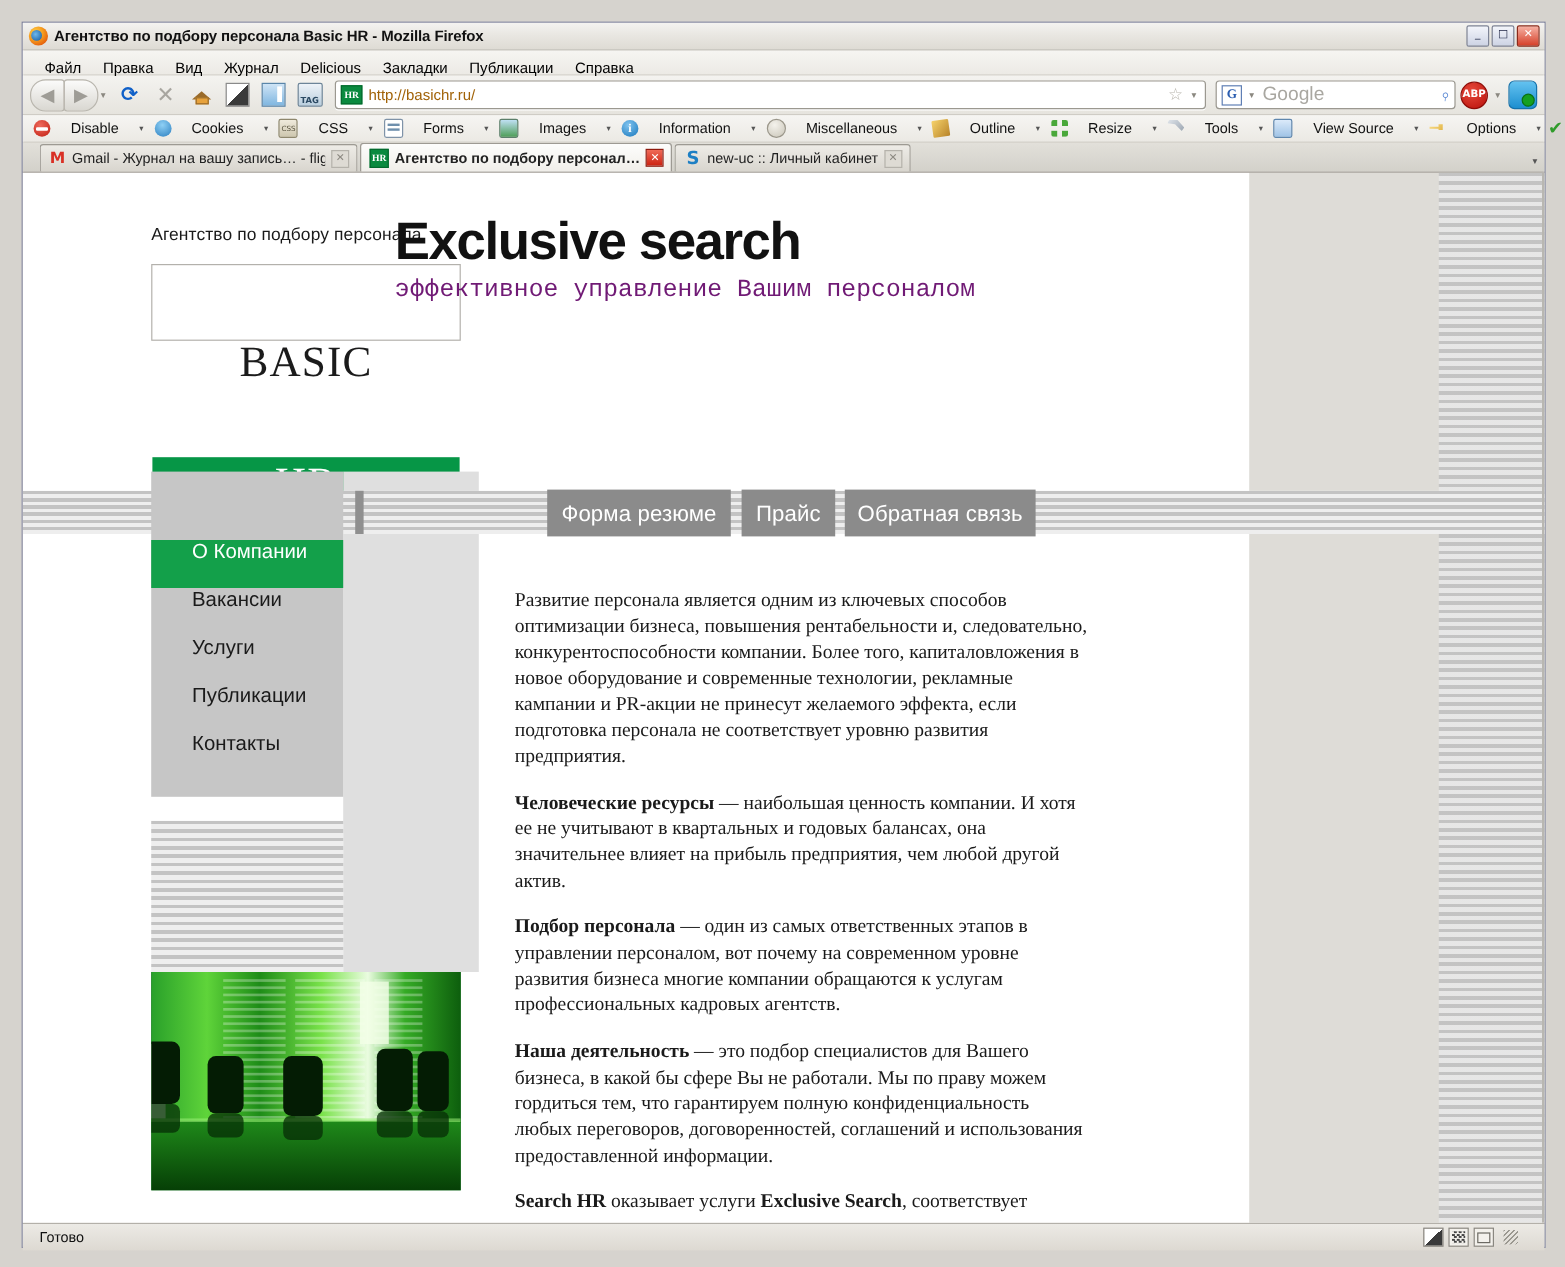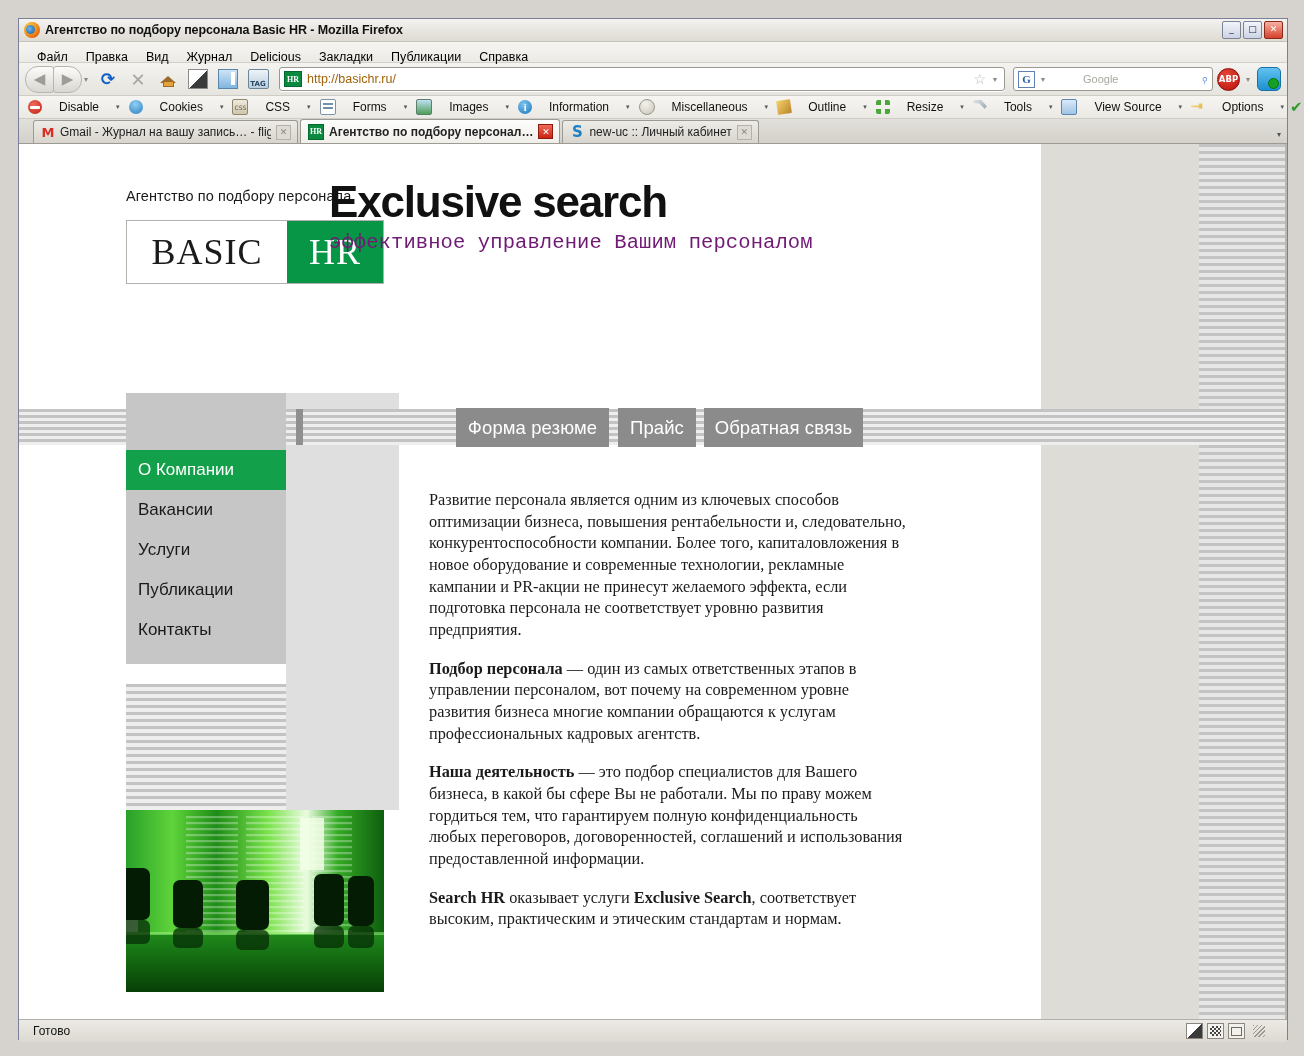--- a/index.html
+++ b/index.html
@@ -84,21 +84,21 @@
   .favicon{width:16px;height:14px;background:#0a8a3f;border:1px solid #046a2e;color:#fff;font-size:8px;font-weight:bold;
     display:flex;align-items:center;justify-content:center;font-family:"Liberation Serif",serif;flex:0 0 auto;}
   #urltext{flex:1 1 auto;font-size:12.5px;color:#a16207;}
   .starico{color:#b9b6ae;font-size:14px;font-family:"DejaVu Sans",sans-serif;}
   #searchbar{
     width:190px;height:22px;background:#fff;border:1px solid #9b9890;border-radius:3px;
     display:flex;align-items:center;padding:0 4px;gap:4px;flex:0 0 auto;
   }
   .gicon{width:15px;height:15px;border:1px solid #5f7fb5;background:#fff;color:#2a5db0;font-weight:bold;font-size:11px;
     display:flex;align-items:center;justify-content:center;font-family:"Liberation Serif",serif;}
-  #searchph{flex:1 1 auto;color:#a9a7a1;font-size:11px;margin-left:31px;}
+  #searchph{flex:1 1 auto;color:#a9a7a1;font-size:16px;}
   .magn{color:#4d7fd0;font-size:13px;font-family:"DejaVu Sans",sans-serif;transform:rotate(-40deg);}
   .abp{width:21px;height:21px;border-radius:50%;background:radial-gradient(circle at 40% 33%,#e8493b,#b7100a);
     color:#fff;font-weight:bold;font-size:8.5px;display:flex;align-items:center;justify-content:center;
     border:1px solid #8d0d08;font-family:"DejaVu Sans",sans-serif;flex:0 0 auto;}
   .skype{width:22px;height:22px;border-radius:5px;background:linear-gradient(to bottom,#63c2f0,#1d8fd0);
     border:1px solid #1572ab;position:relative;flex:0 0 auto;}
   .skype:after{content:"";position:absolute;right:1px;bottom:1px;width:9px;height:9px;border-radius:50%;background:#15a021;border:1px solid #0b7014;}
 
   #devbar{
     height:22px;border-bottom:1px solid #cfccc5;
@@ -160,40 +160,40 @@
   #pagewhite{position:absolute;left:0;top:0;width:1022px;height:875px;background:#fff;}
   #rightstripes{
     position:absolute;right:0;top:0;width:88px;height:875px;
     background:repeating-linear-gradient(to bottom,#c2c2c2 0 3px,#e7e7e7 3px 7px);
     opacity:.95;
   }
   #scroll-sep{position:absolute;right:0;top:0;width:2px;height:875px;background:#b9b7b1;}
 
   .logoblock{position:absolute;left:107px;top:44px;}
   #agency-line{font-size:14.5px;color:#1a1a1a;letter-spacing:.1px;margin-bottom:16px;}
-  #logobox{width:256px;height:62px;border:1px solid #b3b1ac;display:flex;background:#fff;}
+  #logobox{width:256px;height:62px;border:1px solid #b3b1ac;display:flex;background:#fff;flex-direction:column;}
   #logo-basic{flex:0 0 160px;display:flex;align-items:center;justify-content:center;
      font-family:"Liberation Serif",serif;font-size:36px;color:#1b1b1b;letter-spacing:1px;}
   #logo-hr{flex:1 1 auto;background:#069646;display:flex;align-items:center;justify-content:center;
      font-family:"Liberation Serif",serif;font-size:36px;color:#fff;letter-spacing:1px;}
   #slogan{position:absolute;left:310px;top:36px;}
   #slogan-title{font-size:44px;font-weight:bold;color:#111;letter-spacing:-1.2px;line-height:1;}
   #slogan-sub{font-family:Liberation Mono, monospace;font-size:20.5px;color:#701a75;margin-top:7px;letter-spacing:.1px;}
 
   
   #navband{position:absolute;left:0;top:265px;width:1304px;height:36px;
       background:repeating-linear-gradient(to bottom,#c3c3c3 0 3px,#eeeeee 3px 6px);}
   #navband-cap{position:absolute;left:277px;top:265px;width:7px;height:36px;background:#8f8f8f;}
   .navtab{position:absolute;top:264px;height:39px;background:#8b8b8b;color:#fff;
       display:flex;align-items:center;justify-content:center;font-size:18.5px;letter-spacing:.1px;}
 
   
   #sidebar-top{position:absolute;left:107px;top:249px;width:160px;height:57px;background:#c6c6c6;}
   #sidebar{position:absolute;left:107px;top:306px;width:160px;background:#c6c6c6;padding-bottom:14px;}
-  .sideitem{height:40px;display:flex;align-items:center;padding-left:12px;font-size:17px;color:#1a1a1a;}
+  .sideitem{height:40px;display:flex;align-items:flex-start;padding-left:34px;font-size:17px;color:#1a1a1a;}
   .sideitem.active{background:#13a04a;color:#fff;}
   #sidebar-stripes{position:absolute;left:107px;top:540px;width:160px;height:126px;
       background:repeating-linear-gradient(to bottom,#c3c3c3 0 3px,#eeeeee 3px 7px);}
   #sidephoto{position:absolute;left:107px;top:666px;width:258px;height:182px;overflow:hidden;background:#0b6b18;}
   #greybar{position:absolute;left:267px;top:249px;width:113px;height:417px;background:#dfdfdf;}
 
   
   #content{position:absolute;left:410px;top:345px;width:480px;
       font-family:"Liberation Serif",serif;font-size:16.3px;color:#1a1a1a;line-height:1.33;}
   #content p{margin:0 0 17px 0;}
@@ -459,20 +459,23 @@
           <rect x="110" y="120" width="33" height="20" rx="6"></rect>
           <rect x="188" y="116" width="30" height="22" rx="6"></rect>
           <rect x="222" y="116" width="26" height="22" rx="6"></rect>
         </g>
       </svg>
     </div>
 
     <div id="content">
       <p>Развитие персонала является одним из ключевых способов оптимизации бизнеса, повышения рентабельности и, следовательно, конкурентоспособности компании. Более того, капиталовложения в новое оборудование и современные технологии, рекламные кампании и PR-акции не принесут желаемого эффекта, если подготовка персонала не соответствует уровню развития предприятия.</p>
       <p>
+        <b>Человеческие ресурсы</b><span> — наибольшая ценность компании. И хотя ее не учитывают в квартальных и годовых балансах, она значительнее влияет на прибыль предприятия, чем любой другой актив.</span>
+      </p>
+      <p>
         <b>Подбор персонала</b><span> — один из самых ответственных этапов в управлении персоналом, вот почему на современном уровне развития бизнеса многие компании обращаются к услугам профессиональных кадровых агентств.</span>
       </p>
       <p>
         <b>Наша деятельность</b><span> — это подбор специалистов для Вашего бизнеса, в какой бы сфере Вы не работали. Мы по праву можем гордиться тем, что гарантируем полную конфиденциальность любых переговоров, договоренностей, соглашений и использования предоставленной информации.</span>
       </p>
       <p>
         <b>Search HR</b><span> оказывает услуги </span><b>Exclusive Search</b><span>, соответствует высоким, практическим и этическим стандартам и нормам.</span>
       </p>
     </div>
 

